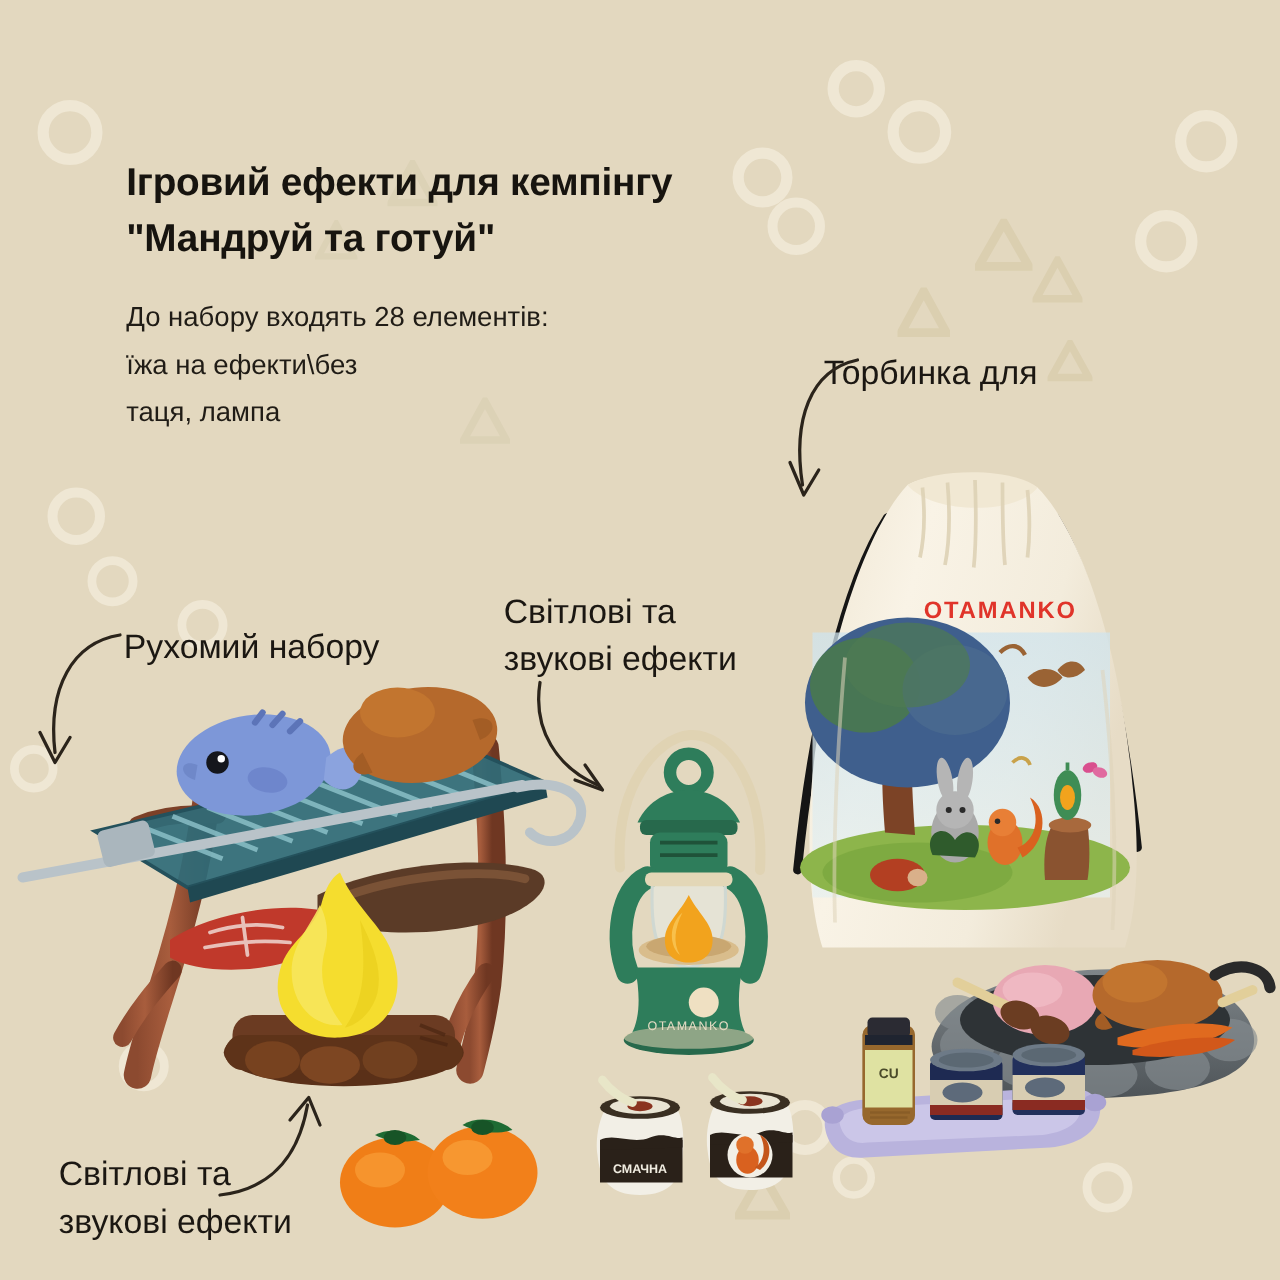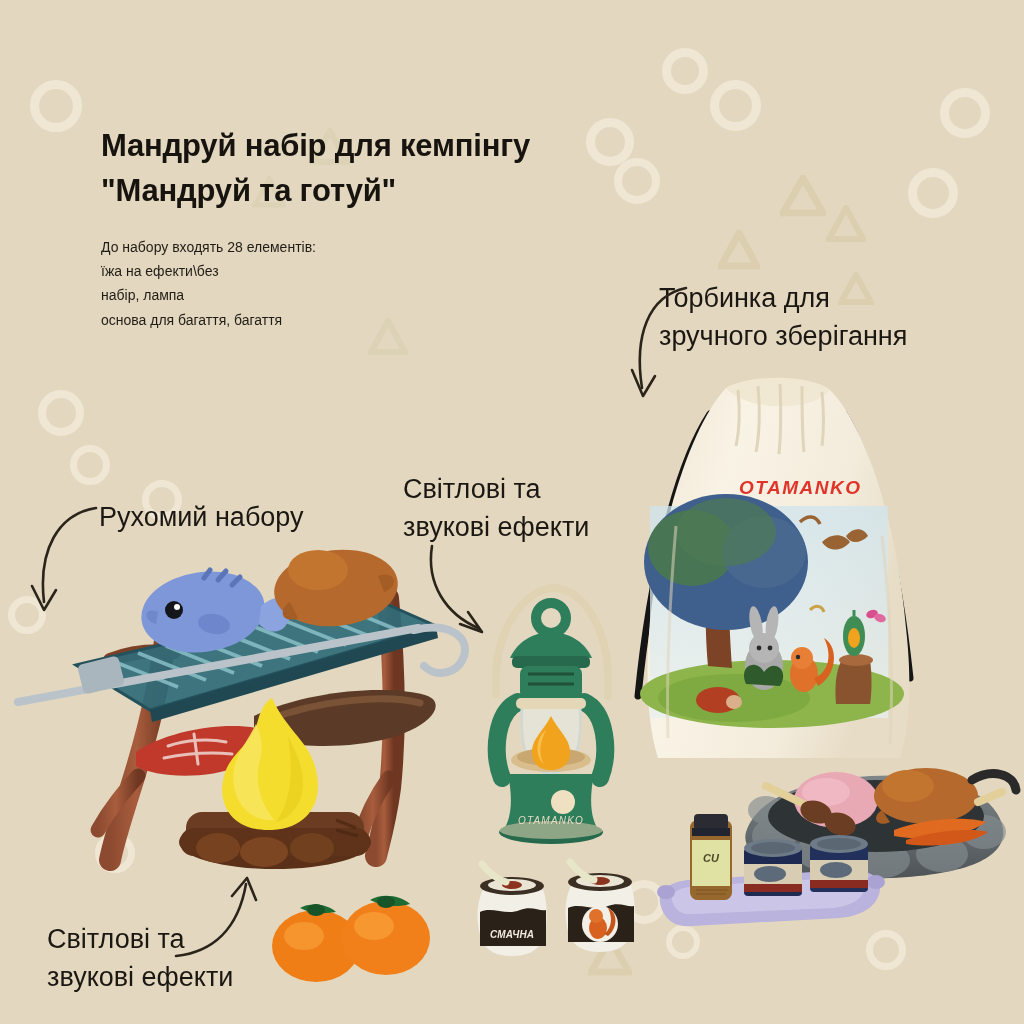--- a/index.html
+++ b/index.html
@@ -18,37 +18,37 @@
 
   
   .title{
     position:absolute;left:101px;top:124px;width:560px;
     font-size:31px;font-weight:bold;line-height:1.45;
     color:#17140f;letter-spacing:-0.2px;
   }
   .title .ln{display:block;white-space:pre;}
   .subtitle{
     position:absolute;left:101px;top:235px;width:520px;
-    font-size:14px;font-weight:normal;line-height:1.73;
+    font-size:22px;font-weight:normal;line-height:1.73;
     color:#201c16;
   }
   .subtitle .ln{display:block;white-space:pre;}
 
   .callout{position:absolute;color:#1b1712;font-size:27px;line-height:1.42;font-weight:normal;}
   .callout .ln{display:block;white-space:pre;}
   .c-move{left:99px;top:498px;}
   .c-lamp{left:403px;top:470px;}
   .c-bag{left:659px;top:279px;text-align:left;}
   .c-fire{left:47px;top:920px;}
 
   .arrow{position:absolute;pointer-events:none;}
   .arrow svg{display:block;overflow:visible;}
 
   
-  .art{position:absolute;font-style:italic;}
+  .art{position:absolute;}
   .art svg{display:block;overflow:visible;}
 </style>
 </head>
 <body>
 
 <div id="stage">
 
   <div class="bg-layer">
 
     <div class="ring" style="left:30px;top:80px;width:34px;height:34px;border-width:9px;"></div>
@@ -104,43 +104,41 @@
         </svg>
     </div>
     <div class="tri" style="left:588px;top:936px;">
       <svg width="44" height="40">
           <path d="M22 3 L41 36 L3 36 Z" fill="none" stroke="#dbcfb0" stroke-width="7"></path>
         </svg>
     </div>
   </div>
 
   <div class="title">
-    <span class="ln">Мандруй набір для кемпінгу</span>
+    <span class="ln">Ігровий ефекти для кемпінгу</span>
     <span class="ln">"Мандруй та готуй"</span>
   </div>
 
   <div class="subtitle">
     <span class="ln">До набору входять 28 елементів:</span>
     <span class="ln">їжа на ефекти\без</span>
-    <span class="ln">набір, лампа</span>
-    <span class="ln">основа для багаття, багаття</span>
+    <span class="ln">таця, лампа</span>
   </div>
 
   <div class="callout c-move">
     <span class="ln">Рухомий набору</span>
   </div>
 
   <div class="callout c-lamp">
     <span class="ln">Світлові та</span>
     <span class="ln">звукові ефекти</span>
   </div>
 
   <div class="callout c-bag">
     <span class="ln">Торбинка для</span>
-    <span class="ln">зручного зберігання</span>
   </div>
 
   <div class="callout c-fire">
     <span class="ln">Світлові та</span>
     <span class="ln">звукові ефекти</span>
   </div>
 
   <div class="arrow" style="left:18px;top:498px;">
     <svg width="90" height="130">
       <path d="M78 10 C40 16, 20 52, 26 104" fill="none" stroke="#2b241b" stroke-width="2.6" stroke-linecap="round"></path>

